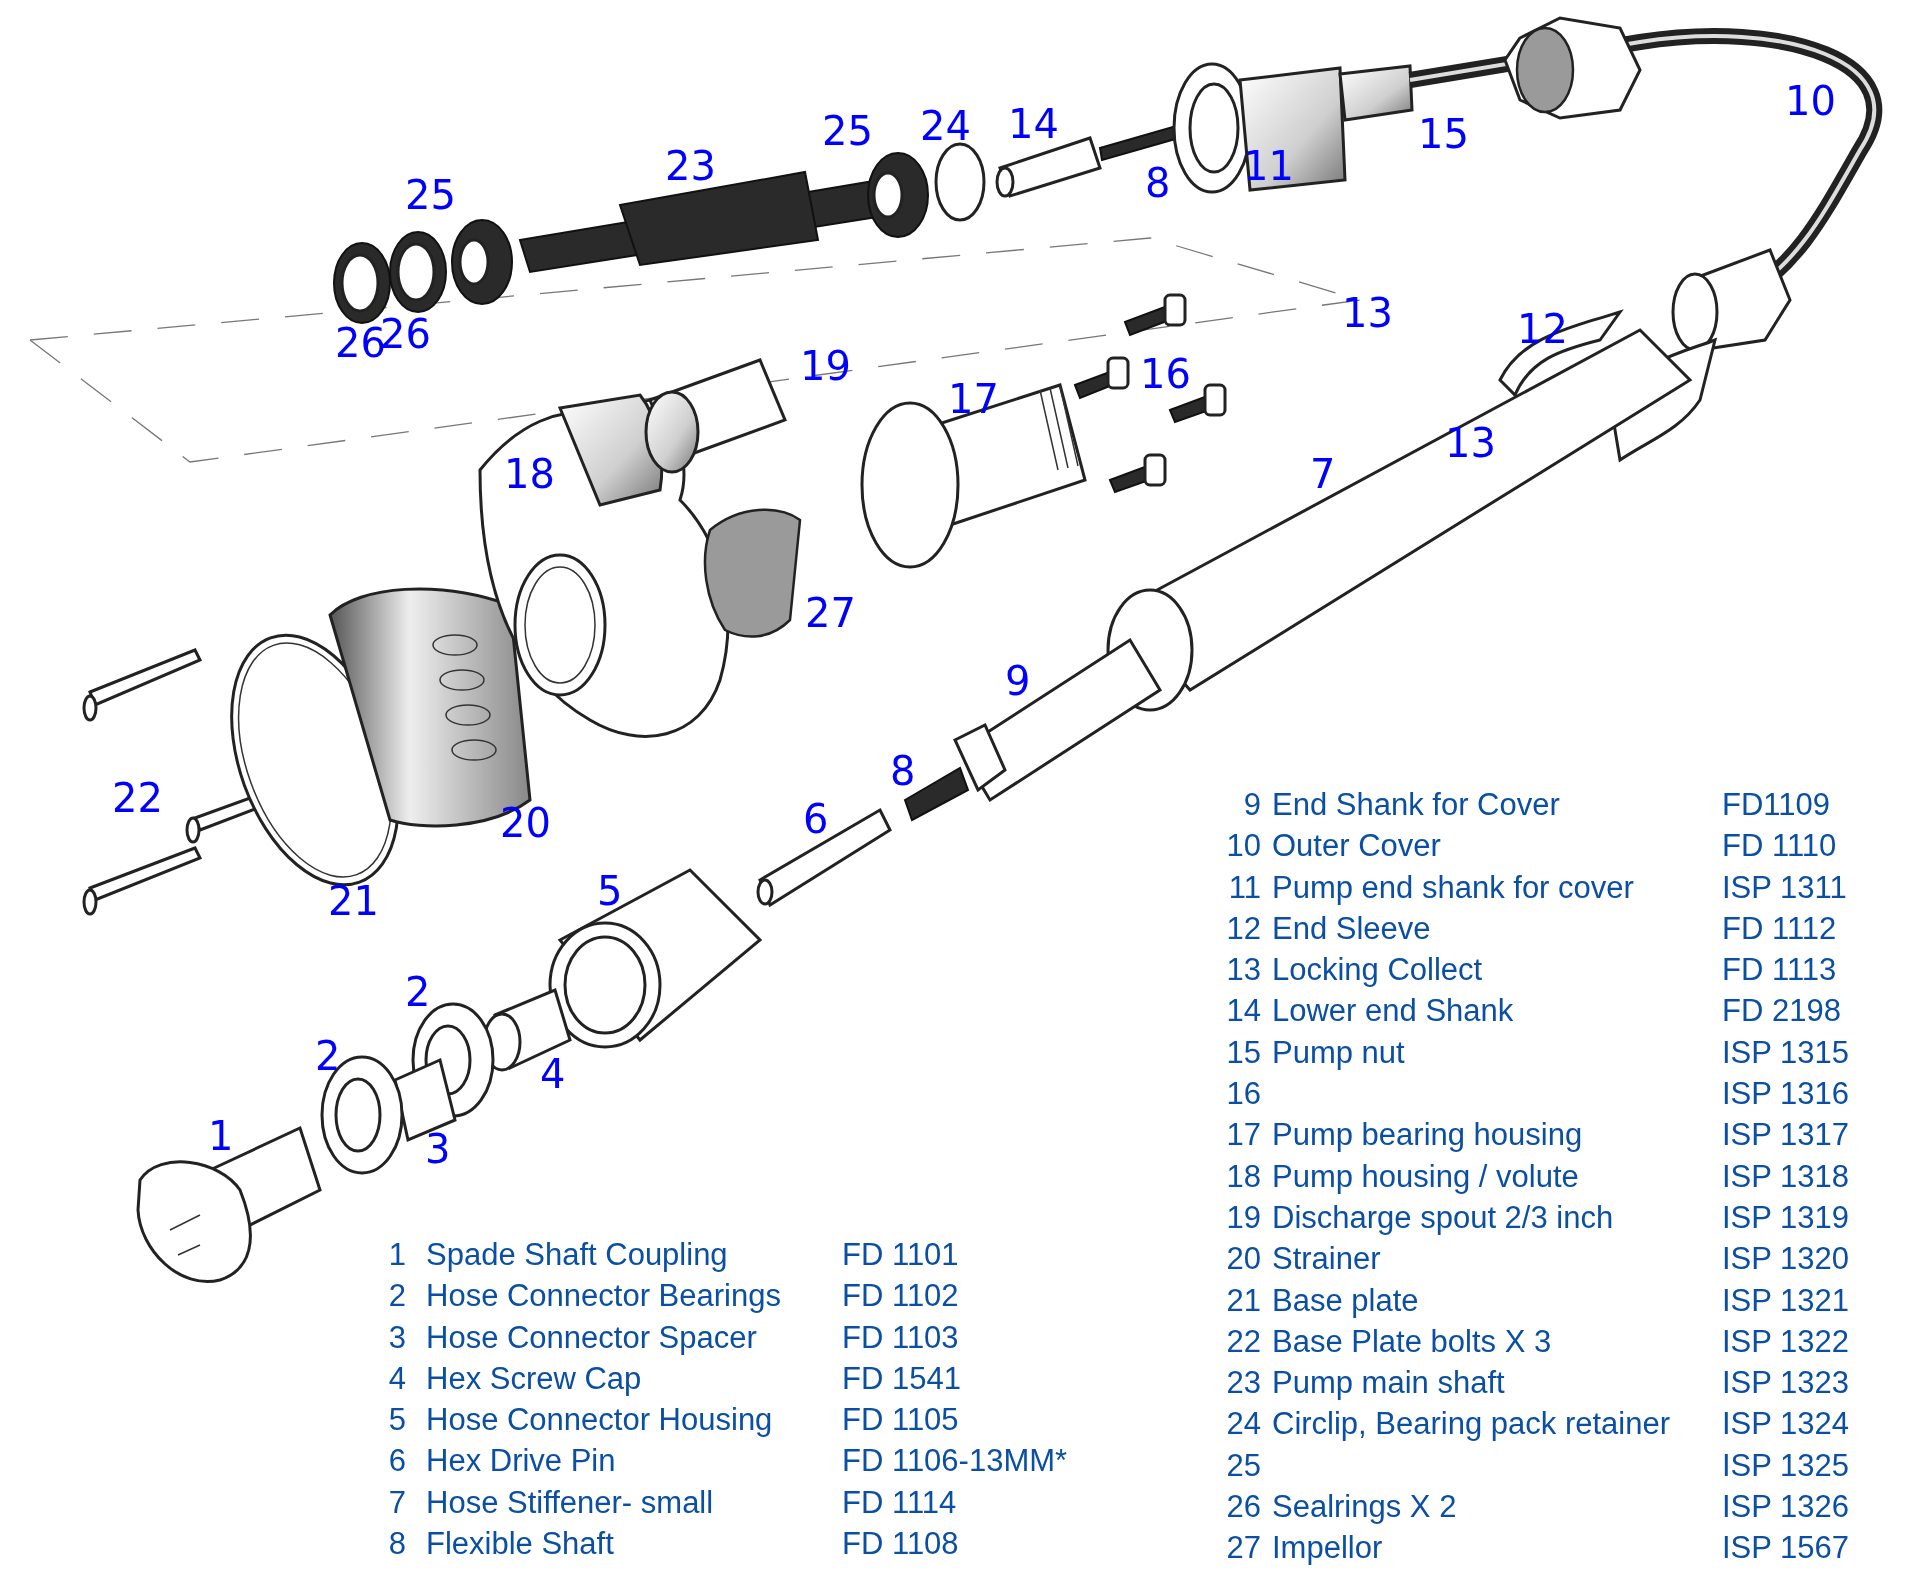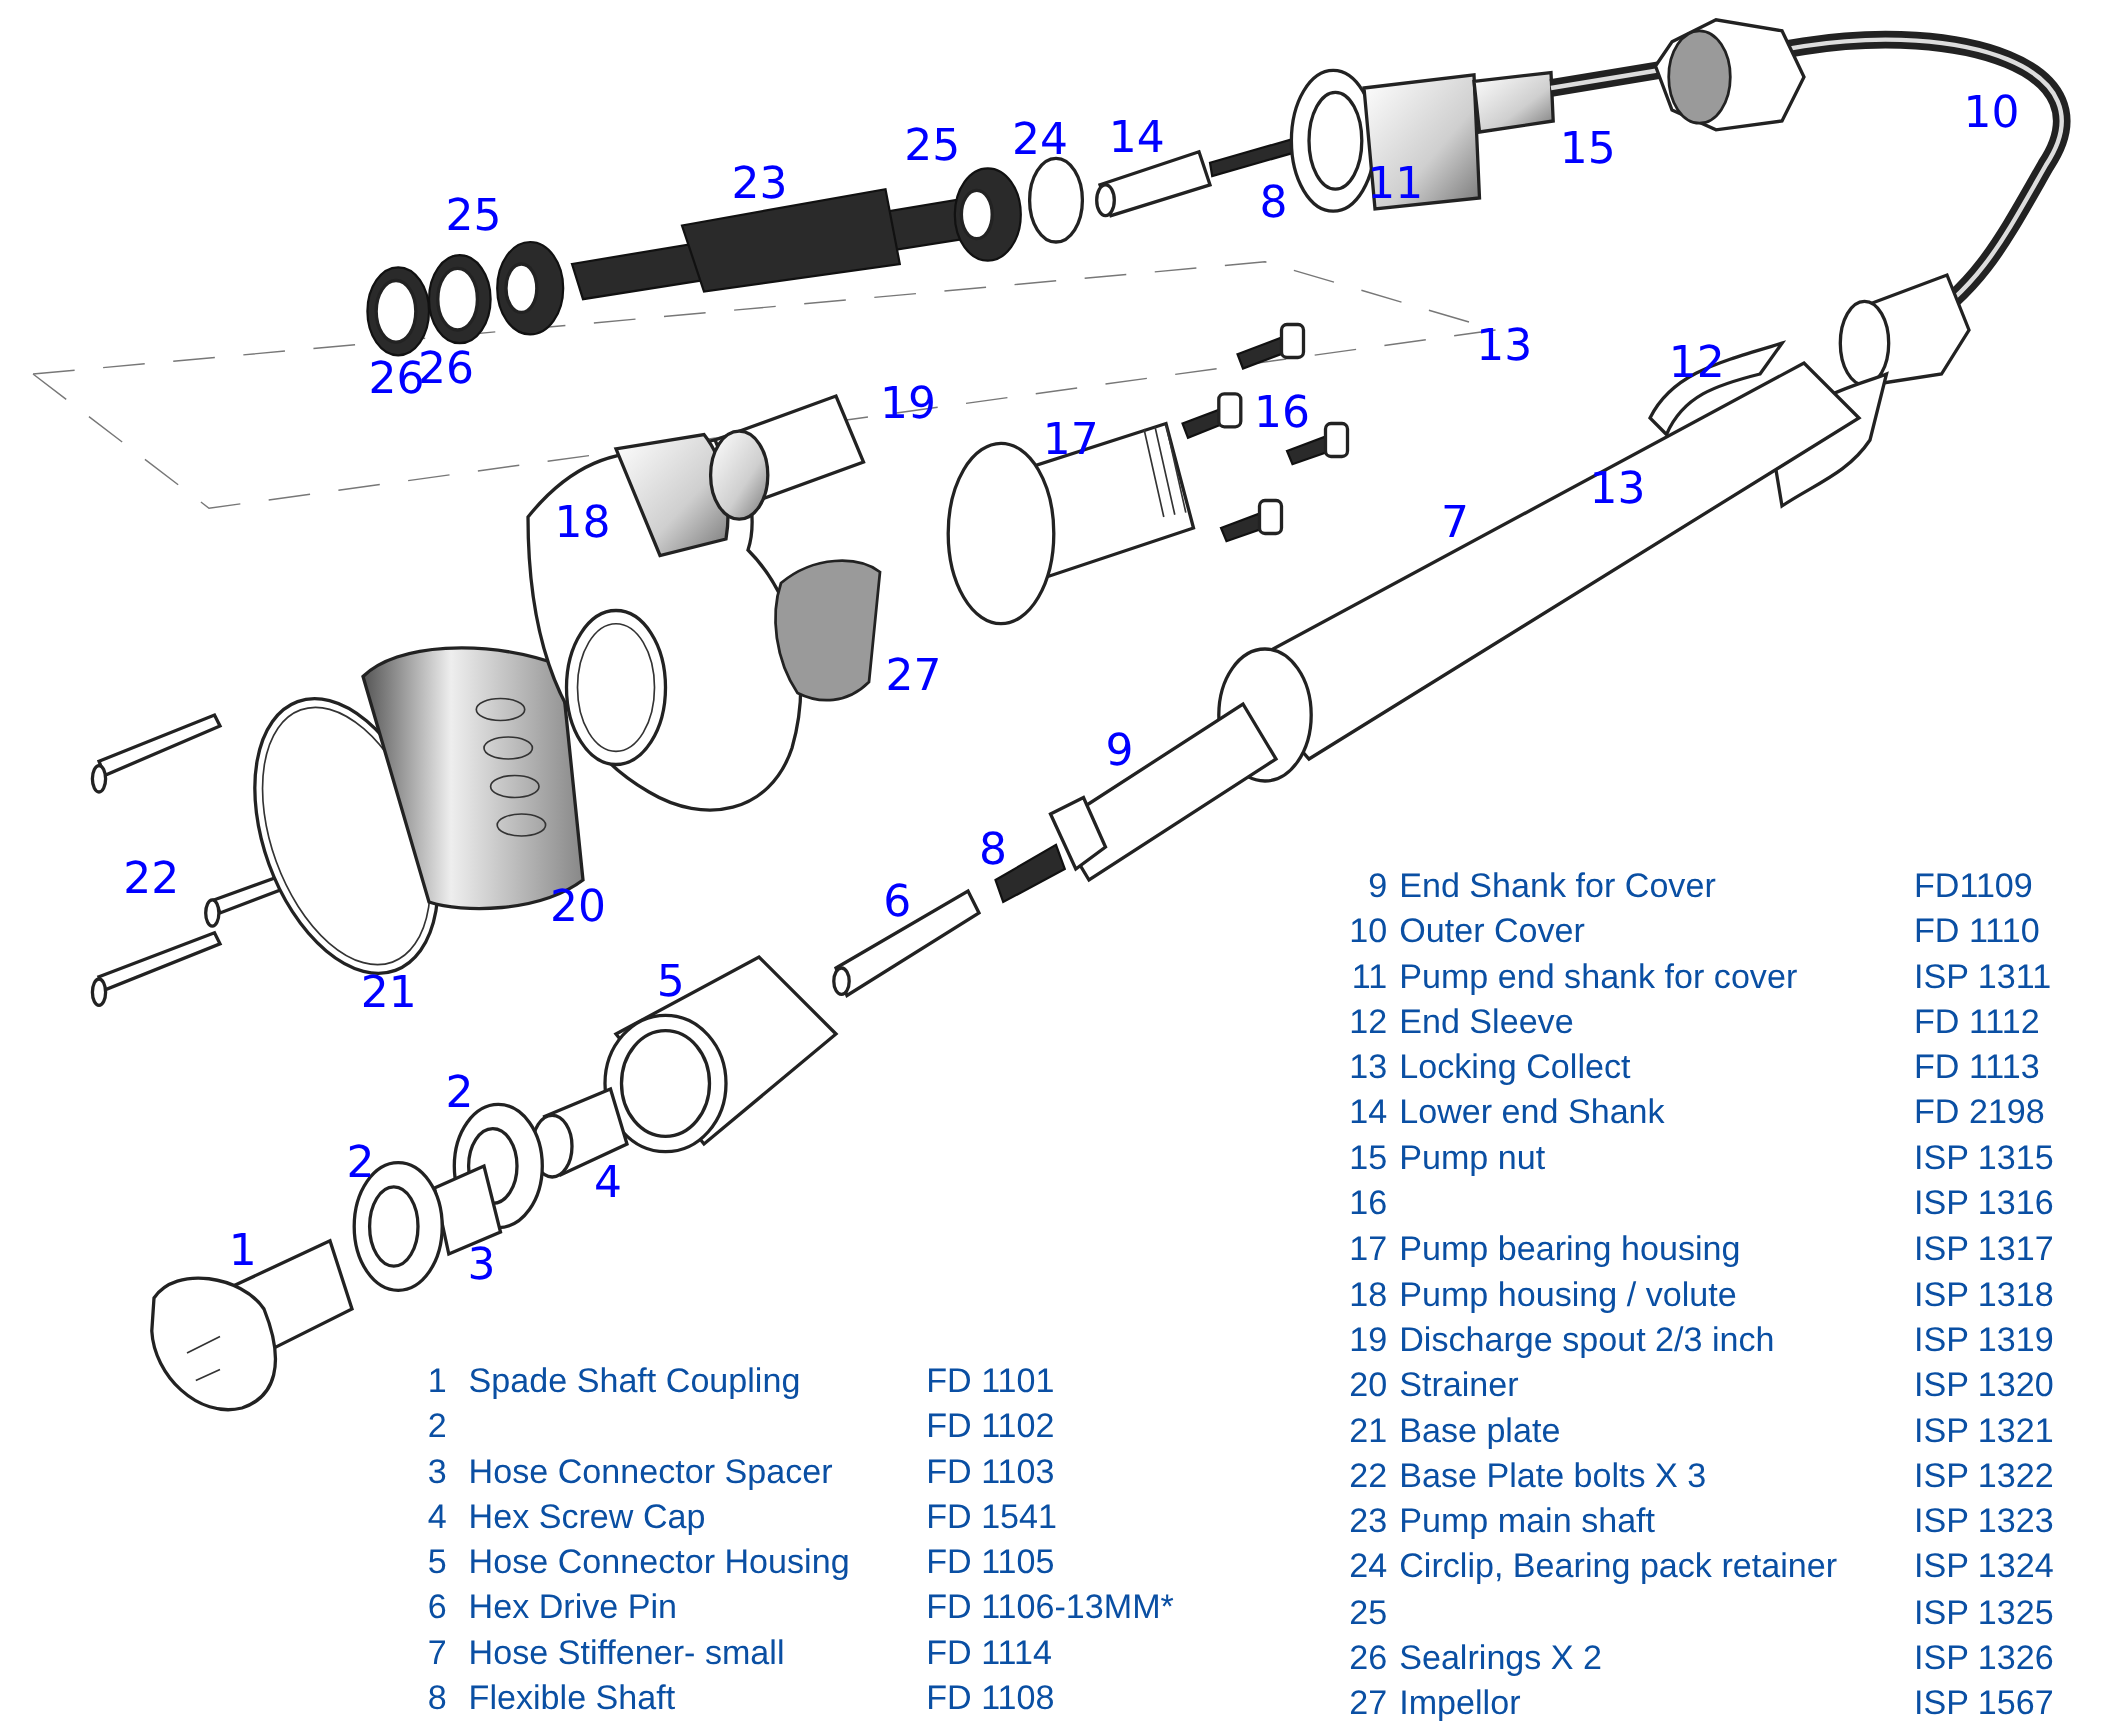--- a/index.html
+++ b/index.html
@@ -18,21 +18,21 @@
   .parts-table .num { position: absolute; text-align: right; }
   .parts-table .desc { position: absolute; }
   .parts-table .code { position: absolute; }
   #list-left { left: 370px; top: 1234px; width: 760px; }
   #list-left .num { left: 0; width: 36px; }
   #list-left .desc { left: 56px; }
   #list-left .code { left: 472px; }
   #list-right { left: 1200px; top: 784px; width: 720px; }
   #list-right .num { left: 0; width: 61px; }
   #list-right .desc { left: 72px; }
-  #list-right .code { left: 540px; }
+  #list-right .code { left: 522px; }
 </style>
 </head>
 <body>
 
 <svg id="diagram" viewBox="0 0 1920 1571" xmlns="http://www.w3.org/2000/svg">
   <defs>
     <linearGradient id="shade" x1="0" y1="0" x2="1" y2="1">
       <stop offset="0" stop-color="#ffffff"></stop>
       <stop offset="0.6" stop-color="#cfcfcf"></stop>
       <stop offset="1" stop-color="#777777"></stop>
@@ -263,20 +263,21 @@
 </svg>
 
 <div id="list-left" class="parts-table">
     <div class="row">
     <span class="num">1</span>
     <span class="desc">Spade Shaft Coupling</span>
     <span class="code">FD 1101</span>
   </div>
     <div class="row">
     <span class="num">2</span>
+    <span class="desc">Hose Connector Bearings</span>
     <span class="code">FD 1102</span>
   </div>
     <div class="row">
     <span class="num">3</span>
     <span class="desc">Hose Connector Spacer</span>
     <span class="code">FD 1103</span>
   </div>
     <div class="row">
     <span class="num">4</span>
     <span class="desc">Hex Screw Cap</span>

